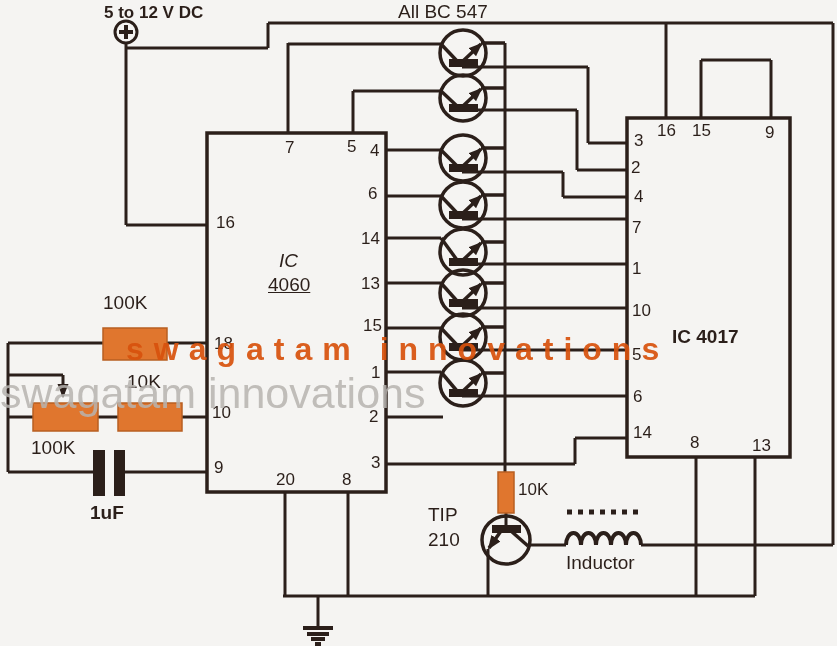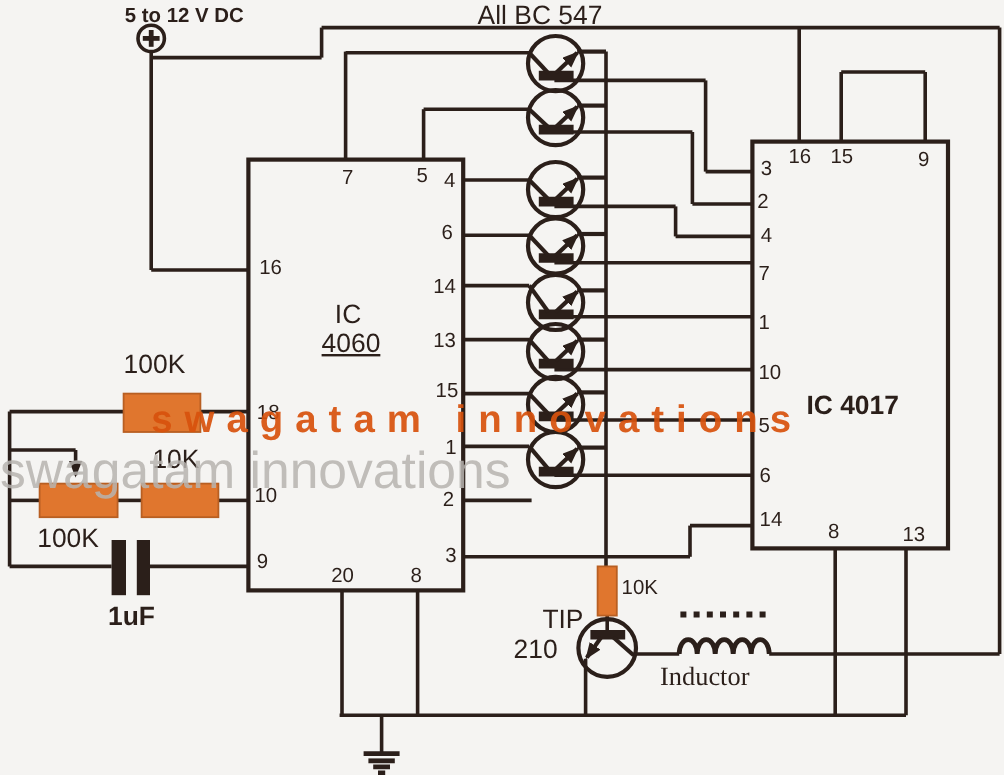--- a/index.html
+++ b/index.html
@@ -2,21 +2,21 @@
 <html><head>
 <meta charset="utf-8">
 <style>
   html,body{margin:0;padding:0;background:#e9e8e6;}
   #canvas{
     position:relative;width:837px;height:646px;overflow:hidden;
     background:#f5f4f2;font-family:"Liberation Sans",sans-serif;color:#2b1f1a;
   }
   #canvas svg{position:absolute;left:0;top:0;}
   .lbl{position:absolute;font-size:17px;line-height:1;color:#2b1f1a;white-space:nowrap;}
-  .lbl-lg{font-size:22px;}
+  .lbl-lg{font-size:19px;}
   .lbl-b{font-weight:bold;}
   .wm-orange{
     position:absolute;left:126px;top:331px;font-size:32px;font-weight:bold;
     letter-spacing:10px;color:#d8520d;white-space:nowrap;opacity:.92;
   }
   .wm-gray{
     position:absolute;left:0px;top:369px;width:460px;overflow:hidden;
     font-size:43px;letter-spacing:0px;color:#b7b4b0;white-space:nowrap;opacity:.85;
   }
 </style>
@@ -217,21 +217,21 @@
 
     <g fill="#2b1f1a">
       <rect x="93" y="450" width="12" height="46"></rect>
       <rect x="114" y="450" width="11" height="46"></rect>
     </g>
   </svg>
 
   <div class="lbl lbl-b" style="left:104px;top:4px;font-size:17px;">5 to 12 V DC</div>
   <div class="lbl lbl-lg" style="left:398px;top:2px;">All BC 547</div>
 
-  <div class="lbl lbl-lg" style="left:279px;top:251px;">IC</div>
+  <div class="lbl lbl-lg" style="left:279px;top:251px;font-style:italic;">IC</div>
   <div class="lbl lbl-lg" style="left:268px;top:275px;text-decoration:underline;">4060</div>
   <span class="lbl" style="left:285px;top:139px;">7</span>
   <span class="lbl" style="left:347px;top:138px;">5</span>
   <span class="lbl" style="left:216px;top:214px;">16</span>
   <span class="lbl" style="left:214px;top:335px;">18</span>
   <span class="lbl" style="left:212px;top:404px;">10</span>
   <span class="lbl" style="left:214px;top:459px;">9</span>
   <span class="lbl" style="left:370px;top:142px;">4</span>
   <span class="lbl" style="left:368px;top:185px;">6</span>
   <span class="lbl" style="left:361px;top:230px;">14</span>
@@ -257,19 +257,19 @@
   <span class="lbl" style="left:633px;top:388px;">6</span>
   <span class="lbl" style="left:633px;top:424px;">14</span>
   <span class="lbl" style="left:690px;top:434px;">8</span>
   <span class="lbl" style="left:752px;top:437px;">13</span>
 
   <div class="lbl lbl-lg" style="left:103px;top:293px;">100K</div>
   <div class="lbl lbl-lg" style="left:127px;top:372px;">10K</div>
   <div class="lbl lbl-lg" style="left:31px;top:438px;">100K</div>
   <div class="lbl lbl-lg" style="left:90px;top:503px;font-weight:bold;">1uF</div>
   <div class="lbl" style="left:518px;top:481px;">10K</div>
-  <div class="lbl lbl-lg" style="left:452px;top:505px;">TIP</div>
+  <div class="lbl lbl-lg" style="left:428px;top:505px;">TIP</div>
   <div class="lbl lbl-lg" style="left:428px;top:530px;">210</div>
-  <div class="lbl lbl-lg" style="left:550px;top:553px;font-family:Liberation Serif, serif;">Inductor</div>
+  <div class="lbl lbl-lg" style="left:566px;top:553px;">Inductor</div>
 
   <div class="wm-gray">swagatam innovations</div>
   <div class="wm-orange">swagatam innovations</div>
 </div>
 
 </body></html>

